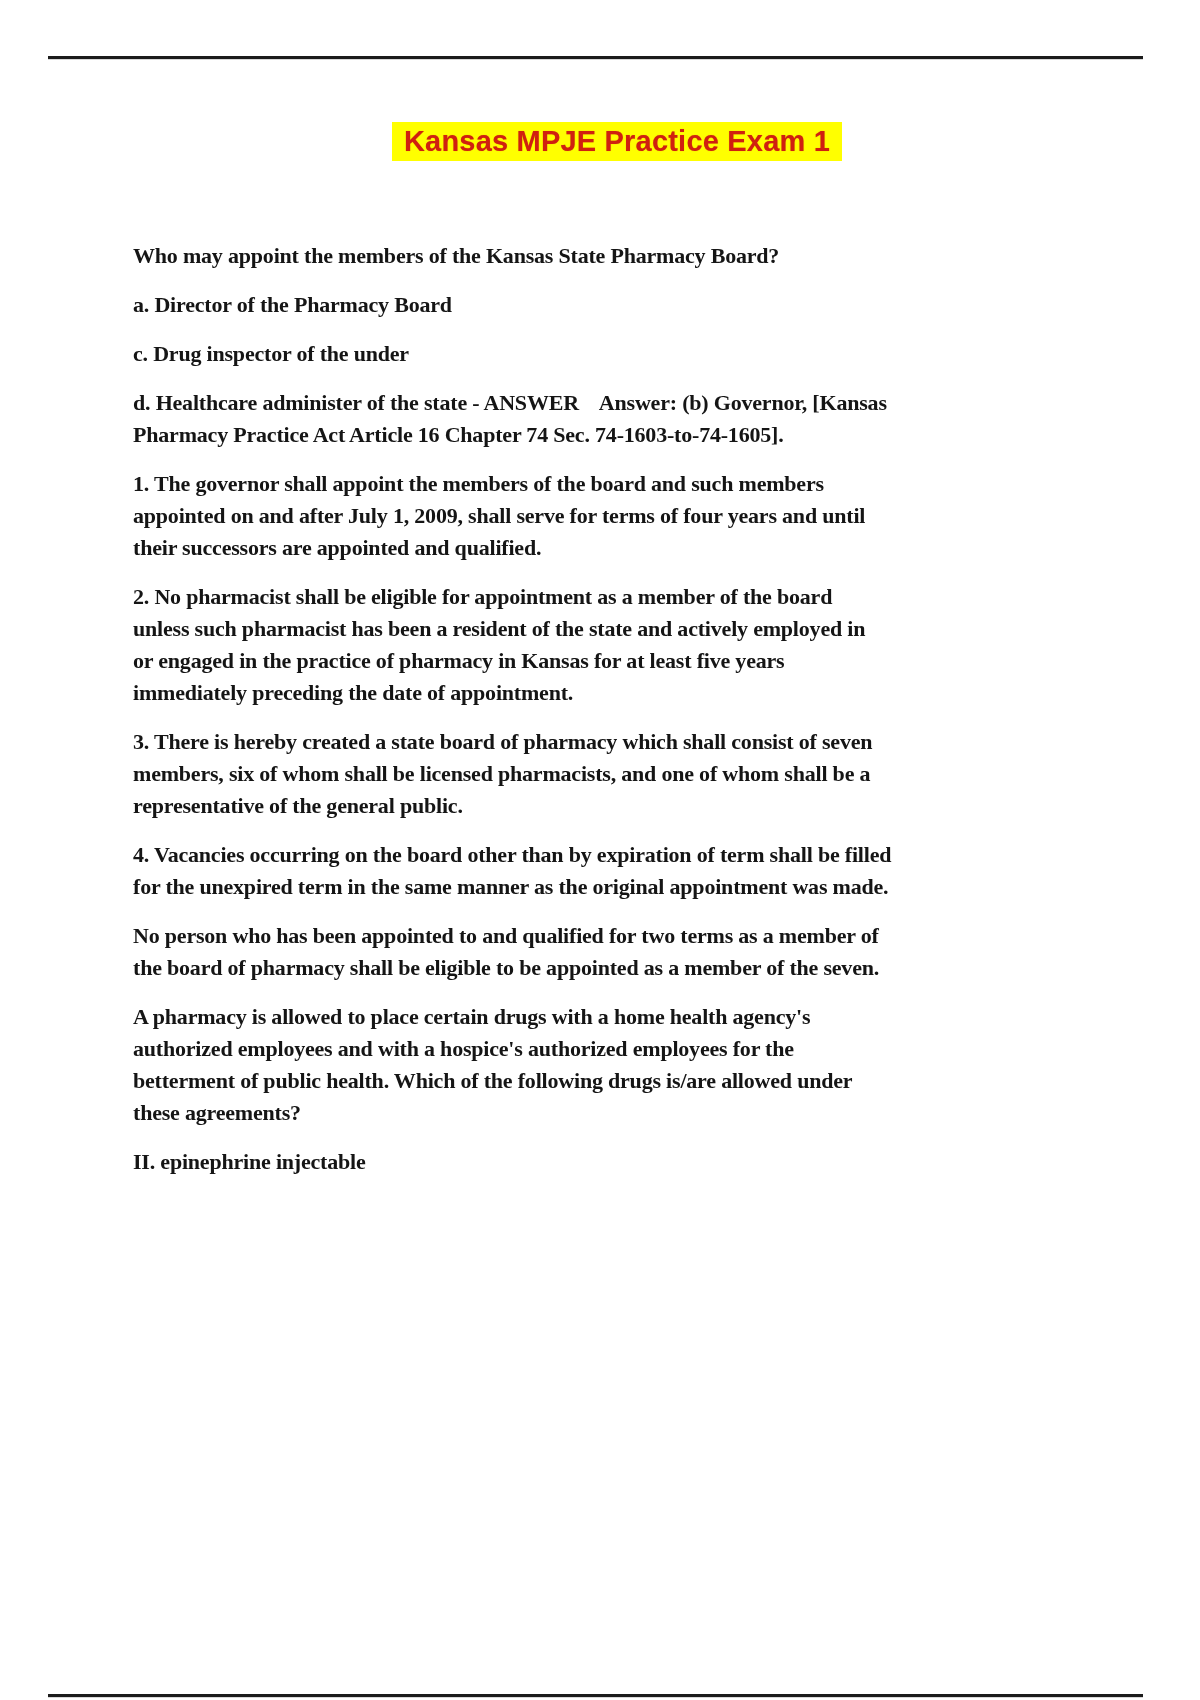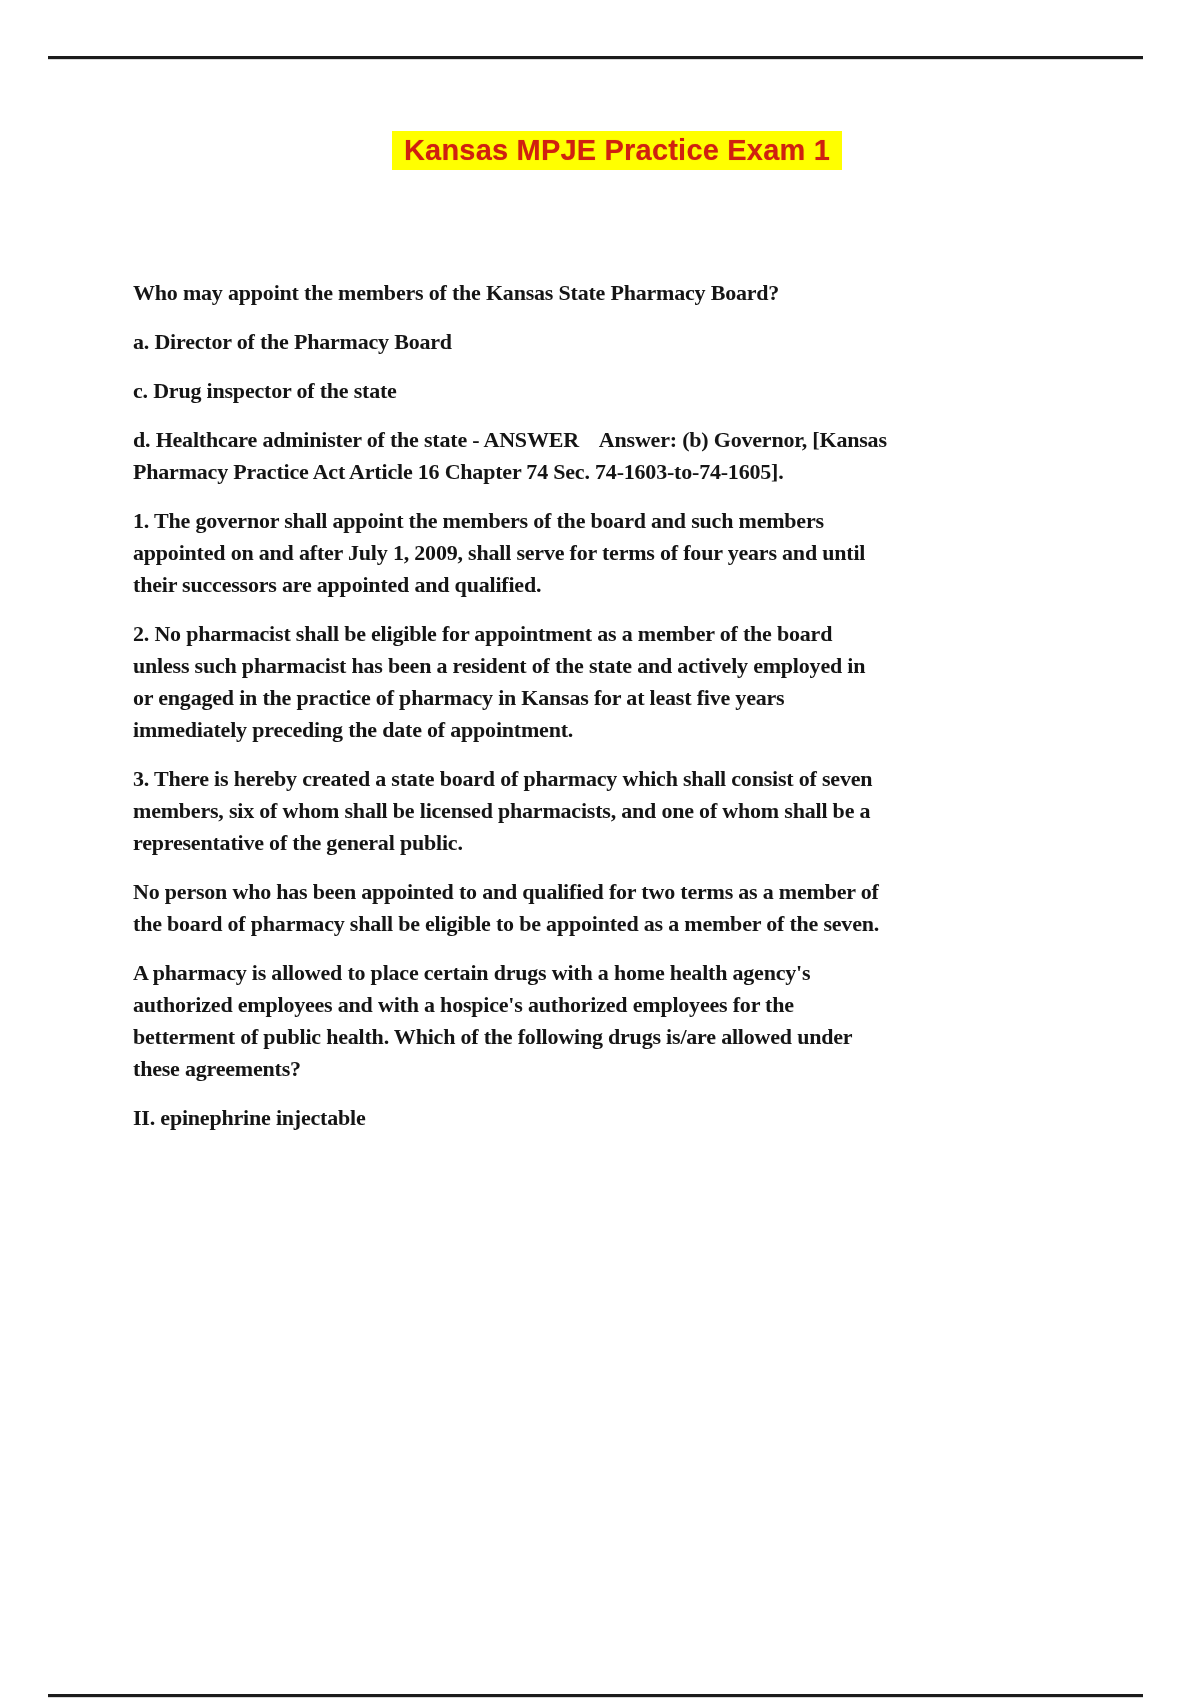--- a/index.html
+++ b/index.html
@@ -21,21 +21,21 @@
     width: 1095px;
     height: 3px;
     background: #1c1c1c;
     border-bottom: 1px solid #d8d8d8;
   }
   .rule-top { top: 56px; }
   .rule-bottom { top: 1694px; }
 
   .title-row {
     position: absolute;
-    top: 131px;
+    top: 122px;
     left: 0;
     width: 100%;
     text-align: center;
   }
   .title-highlight {
     display: inline-block;
     transform: translateX(17px);
     background: #ffff00;
     color: #d02010;
     font-family: "Liberation Sans", "DejaVu Sans", sans-serif;
@@ -45,21 +45,20 @@
     padding: 0 12px;
     letter-spacing: 0.2px;
     text-shadow: 0 0 1px rgba(160, 20, 0, 0.35);
   }
 
   .content {
     position: absolute;
     top: 240px;
     left: 133px;
     width: 980px;
-    margin-top: 37px;
   }
   .para {
     font-weight: bold;
     font-size: 22px;
     line-height: 32px;
     color: #151515;
     letter-spacing: -0.2px;
     white-space: pre-wrap;
     margin: 0 0 17px 0;
   }
@@ -71,33 +70,35 @@
 
   <div class="rule rule-top"></div>
 
   <div class="title-row">
     <span class="title-highlight" style="background: rgb(255, 255, 0); color: rgb(208, 32, 16);">Kansas MPJE Practice Exam 1</span>
   </div>
 
   <div class="content">
     <div class="para">Who may appoint the members of the Kansas State Pharmacy Board?</div>
     <div class="para">a. Director of the Pharmacy Board</div>
-    <div class="para">c. Drug inspector of the state</div>
+    <div class="para">c. Drug inspector of the under</div>
     <div class="para">d. Healthcare administer of the state - ANSWER    Answer: (b) Governor, [Kansas
 Pharmacy Practice Act Article 16 Chapter 74 Sec. 74-1603-to-74-1605].</div>
     <div class="para">1. The governor shall appoint the members of the board and such members
 appointed on and after July 1, 2009, shall serve for terms of four years and until
 their successors are appointed and qualified.</div>
     <div class="para">2. No pharmacist shall be eligible for appointment as a member of the board
 unless such pharmacist has been a resident of the state and actively employed in
 or engaged in the practice of pharmacy in Kansas for at least five years
 immediately preceding the date of appointment.</div>
     <div class="para">3. There is hereby created a state board of pharmacy which shall consist of seven
 members, six of whom shall be licensed pharmacists, and one of whom shall be a
 representative of the general public.</div>
+    <div class="para">4. Vacancies occurring on the board other than by expiration of term shall be filled
+for the unexpired term in the same manner as the original appointment was made.</div>
     <div class="para">No person who has been appointed to and qualified for two terms as a member of
 the board of pharmacy shall be eligible to be appointed as a member of the seven.</div>
     <div class="para">A pharmacy is allowed to place certain drugs with a home health agency's
 authorized employees and with a hospice's authorized employees for the
 betterment of public health. Which of the following drugs is/are allowed under
 these agreements?</div>
     <div class="para">II. epinephrine injectable</div>
   </div>
 
   <div class="rule rule-bottom"></div>

